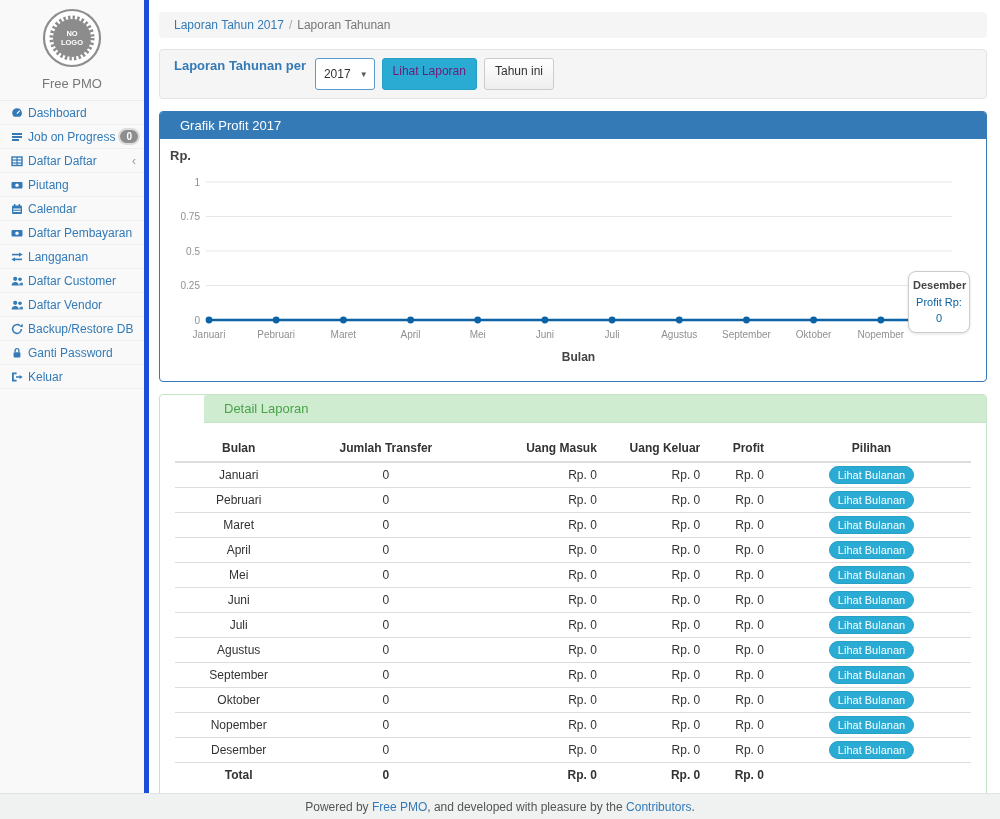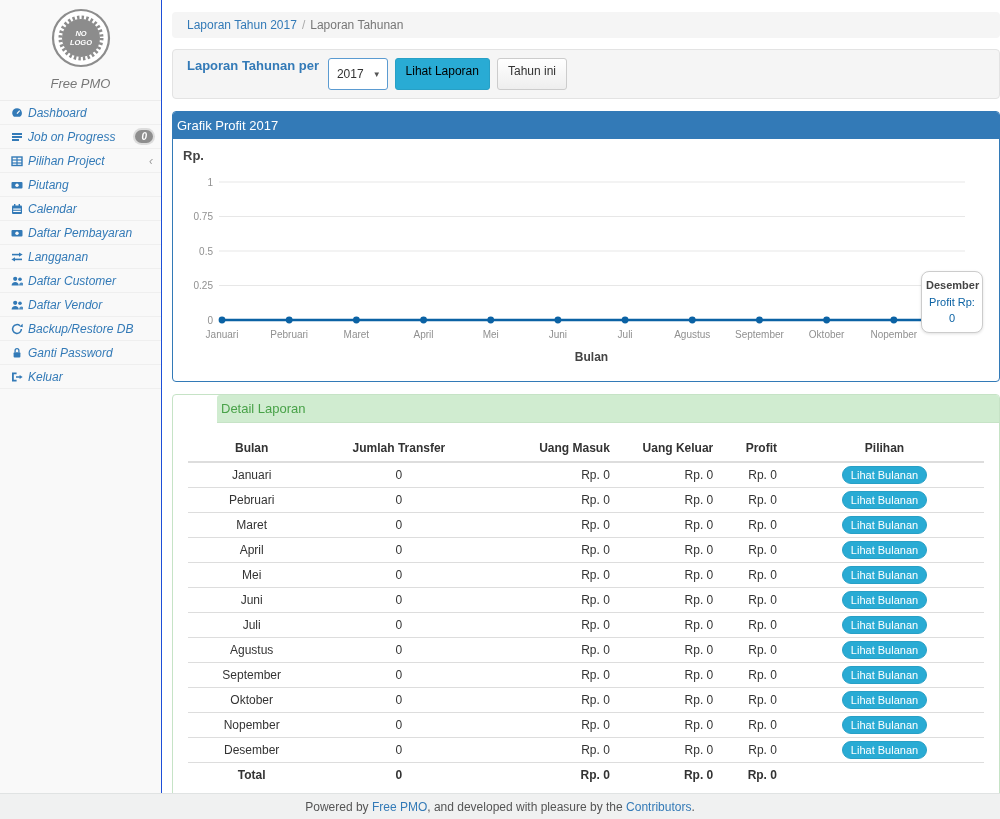--- a/index.html
+++ b/index.html
@@ -5,21 +5,21 @@
   * { box-sizing: border-box; margin: 0; padding: 0; }
   html,body { width:1000px; height:819px; }
   body {
     font-family: "Liberation Sans", "DejaVu Sans", sans-serif;
     background:#fff; color:#333; font-size:12px;
     display:flex; flex-direction:column; overflow:hidden;
   }
   .page { display:flex; flex:1; min-height:787px; }
 
   
-  .sidebar { width:162px; flex-shrink:0; background:#f9f9f9; border-right:1px solid #1d4ed8;font-style:italic; }
+  .sidebar { width:149px; flex-shrink:0; background:#f9f9f9; border-right:5px solid #1d4ed8; }
   .brand-block { text-align:center; padding:8px 0 9px; border-bottom:1px solid #ececec; }
   .brand-name { font-size:13px; color:#777; margin-top:5px; }
   .menu { list-style:none; }
   .menu-item {
     display:flex; align-items:center; gap:5px; height:24px;
     padding:0 8px 0 10px; font-size:12px; color:#337ab7;
     border-bottom:1px solid #efefef; cursor:pointer; white-space:nowrap;
   }
   .menu-item .mi-icon { width:13px; display:flex; justify-content:center; flex-shrink:0; }
   .menu-item svg { display:block; }
@@ -44,25 +44,25 @@
     padding:8px 14px; display:flex; gap:7px; margin-bottom:12px;
   }
   .well-label { color:#337ab7; font-weight:bold; font-size:13px; margin-right:2px; }
   .year-select {
     background:#fff; border:1px solid #5b9bd1; border-radius:3px; height:32px;
     display:inline-flex; align-items:center; gap:9px; padding:0 6px 0 8px;
     font-size:12px; color:#333; cursor:pointer;
   }
   .year-select .caret { font-size:8px; color:#555; }
   .btn { display:inline-block; border-radius:3px; font-size:12px; padding:4px 10px; cursor:pointer; line-height:1.4; }
-  .btn-info { background:#29abd4; border:1px solid #27a0c6; color:#000000; }
+  .btn-info { background:#29abd4; border:1px solid #27a0c6; color:#701a75; }
   .btn-default { background:linear-gradient(#ffffff,#eeeeee); border:1px solid #ccc; color:#333; }
 
   .panel { border-radius:4px; margin-bottom:12px; background:#fff; }
-  .panel-heading { font-size:13px; padding:6px 4px; border-radius:3px 3px 0 0; }
+  .panel-heading { font-size:13px; padding:6px 20px; border-radius:3px 3px 0 0; }
   .panel-primary { border:1px solid #337ab7; }
   .panel-primary .panel-heading { background:#337ab7; color:#fff; }
   .panel-success { border:1px solid #c6e3c6; }
   .panel-success .panel-heading { background:#d0ecd0; color:#48a248; border-bottom:1px solid #c6e3c6;margin-left:44px; }
 
   .chart-body { position:relative; height:242px; }
   .chart-tooltip {
     position:absolute; left:748px; top:132px; width:62px;
     background:#fff; border:1px solid #ccc; border-radius:8px;
     padding:5px 4px; text-align:center; font-size:11px; line-height:1.5;
@@ -131,21 +131,21 @@
         </li>
         <li class="menu-item">
           <span class="mi-icon">
             <svg width="12" height="12" viewBox="0 0 12 12" fill="#337ab7">
               <rect x="1" y="2" width="10" height="8.5" fill="none" stroke-width="1.4" stroke="#337ab7"></rect>
               <line x1="1" y1="5" x2="11" y2="5" stroke="#337ab7" stroke-width="1.2"></line>
               <line x1="1" y1="8" x2="11" y2="8" stroke="#337ab7" stroke-width="1.2"></line>
               <line x1="6" y1="2" x2="6" y2="10.5" stroke="#337ab7" stroke-width="1.2"></line>
             </svg>
           </span>
-          <span>Pilihan Project</span>
+          <span>Daftar Daftar</span>
           <span class="chevron">‹</span>
         </li>
         <li class="menu-item">
           <span class="mi-icon">
             <svg width="12" height="12" viewBox="0 0 12 12" fill="#337ab7">
               <rect x="0.5" y="3" width="11" height="6.4" rx="1"></rect>
               <circle cx="6" cy="6.2" r="1.7" fill="#f9f9f9"></circle>
             </svg>
           </span>
           <span>Piutang</span>

